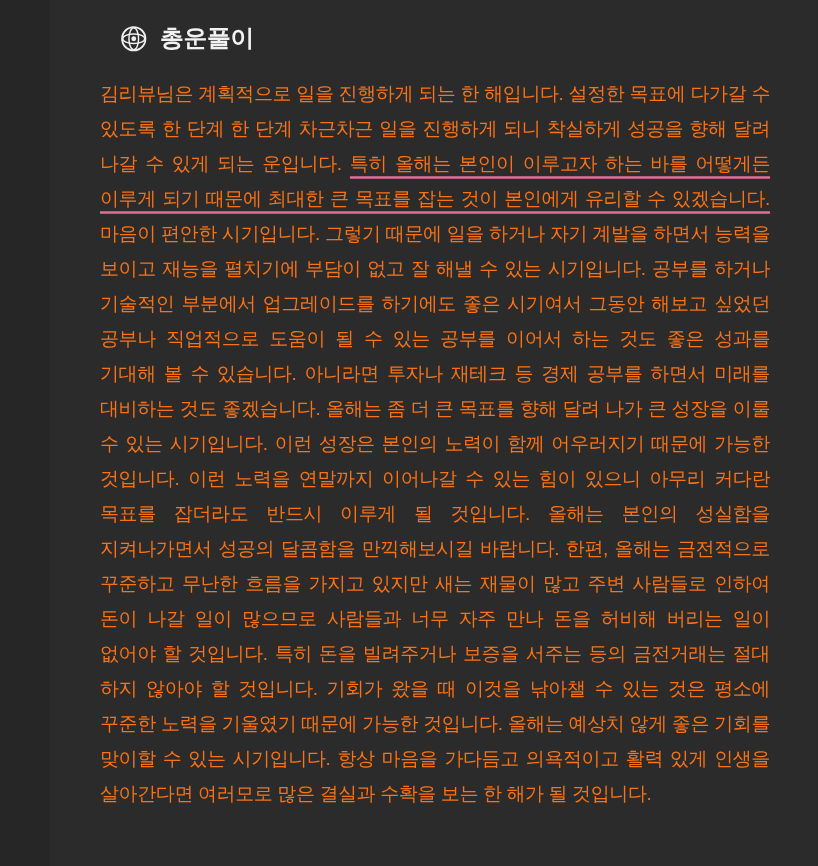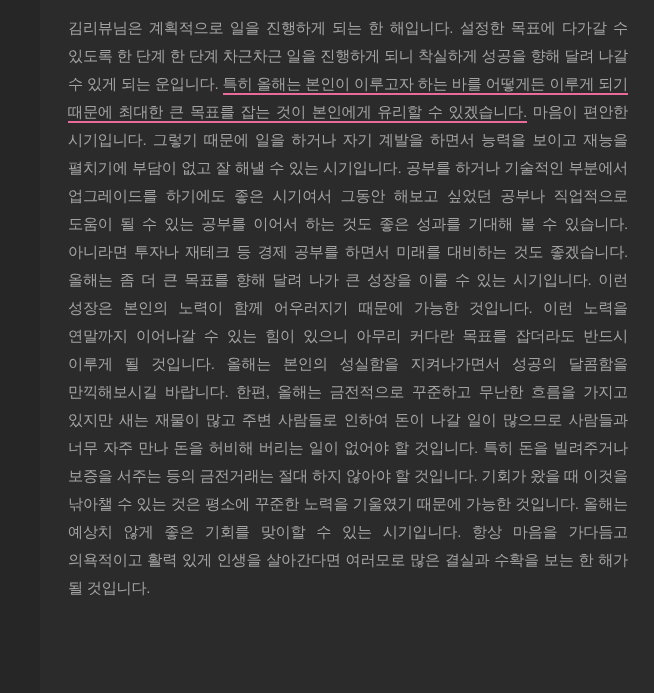--- a/index.html
+++ b/index.html
@@ -49,40 +49,51 @@
     flex: 0 0 22px;
     display: block;
   }
   .heading-title {
     color: #f2f2f2;
     font-size: 19px;
     font-weight: bold;
     letter-spacing: -0.2px;
   }
   .body-text {
-    color: #a3a3a3;
+    color: #f97316;
     font-size: 15.2px;
     line-height: 28px;
     text-align: justify;
     word-break: keep-all;
     letter-spacing: -0.3px;
-    margin: 0;
+    margin: 12px;
     padding-right: 4px;
   }
   .hl {
     border-bottom: 2px solid #e86b9a;
     padding-bottom: 1px;
   }
 </style>
 </head>
 <body>
 
 <div class="page">
 
   <div class="left-rail"></div>
 
   <div class="content">
 
+    <div class="heading">
+      <span class="heading-icon">
+        <svg viewBox="0 0 24 24" width="22" height="22" aria-hidden="true">
+          <circle cx="12" cy="12" r="10.2" fill="none" stroke="#f0f0f0" stroke-width="1.6"></circle>
+          <ellipse cx="12" cy="12" rx="9.6" ry="4.2" fill="none" stroke="#f0f0f0" stroke-width="1.3"></ellipse>
+          <ellipse cx="12" cy="12" rx="4.2" ry="9.6" fill="none" stroke="#f0f0f0" stroke-width="1.3"></ellipse>
+          <circle cx="12" cy="12" r="2.1" fill="#f0f0f0"></circle>
+        </svg>
+      </span>
+      <span class="heading-title">총운풀이</span>
+    </div>
 
     <p class="body-text"><span>김리뷰님은 계획적으로 일을 진행하게 되는 한 해입니다. 설정한 목표에 다가갈 수 있도록 한 단계 한 단계 차근차근 일을 진행하게 되니 착실하게 성공을 향해 달려 나갈 수 있게 되는 운입니다. </span><span class="hl">특히 올해는 본인이 이루고자 하는 바를 어떻게든 이루게 되기 때문에 최대한 큰 목표를 잡는 것이 본인에게 유리할 수 있겠습니다.</span><span> 마음이 편안한 시기입니다. 그렇기 때문에 일을 하거나 자기 계발을 하면서 능력을 보이고 재능을 펼치기에 부담이 없고 잘 해낼 수 있는 시기입니다. 공부를 하거나 기술적인 부분에서 업그레이드를 하기에도 좋은 시기여서 그동안 해보고 싶었던 공부나 직업적으로 도움이 될 수 있는 공부를 이어서 하는 것도 좋은 성과를 기대해 볼 수 있습니다. 아니라면 투자나 재테크 등 경제 공부를 하면서 미래를 대비하는 것도 좋겠습니다. 올해는 좀 더 큰 목표를 향해 달려 나가 큰 성장을 이룰 수 있는 시기입니다. 이런 성장은 본인의 노력이 함께 어우러지기 때문에 가능한 것입니다. 이런 노력을 연말까지 이어나갈 수 있는 힘이 있으니 아무리 커다란 목표를 잡더라도 반드시 이루게 될 것입니다. 올해는 본인의 성실함을 지켜나가면서 성공의 달콤함을 만끽해보시길 바랍니다. 한편, 올해는 금전적으로 꾸준하고 무난한 흐름을 가지고 있지만 새는 재물이 많고 주변 사람들로 인하여 돈이 나갈 일이 많으므로 사람들과 너무 자주 만나 돈을 허비해 버리는 일이 없어야 할 것입니다. 특히 돈을 빌려주거나 보증을 서주는 등의 금전거래는 절대 하지 않아야 할 것입니다. 기회가 왔을 때 이것을 낚아챌 수 있는 것은 평소에 꾸준한 노력을 기울였기 때문에 가능한 것입니다. 올해는 예상치 않게 좋은 기회를 맞이할 수 있는 시기입니다. 항상 마음을 가다듬고 의욕적이고 활력 있게 인생을 살아간다면 여러모로 많은 결실과 수확을 보는 한 해가 될 것입니다.</span></p>
 
   </div>
 </div>
 
 </body></html>

